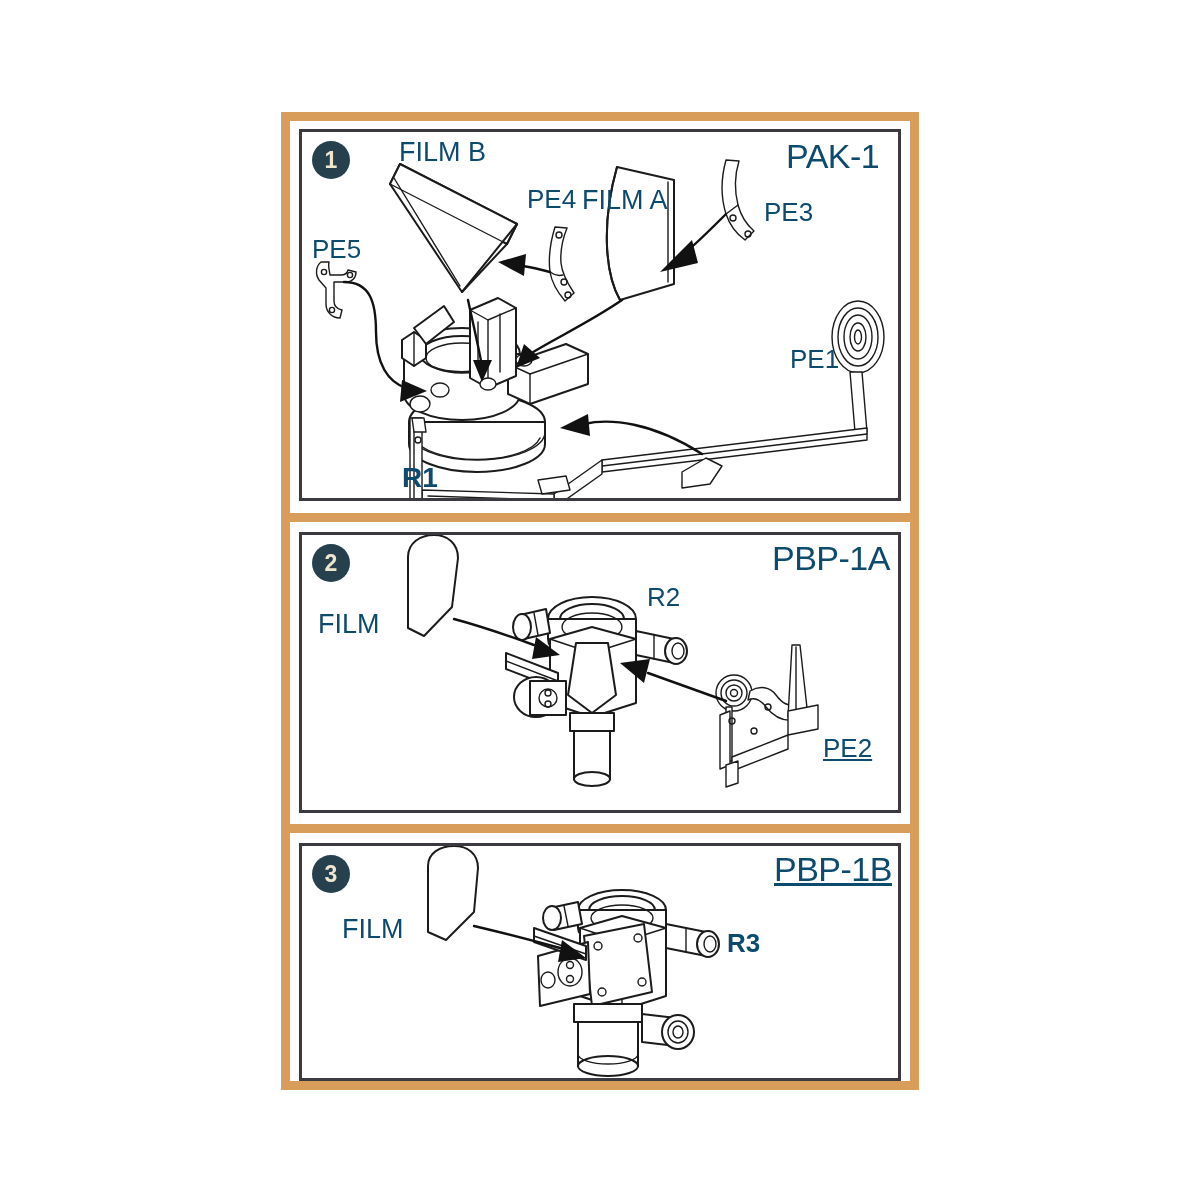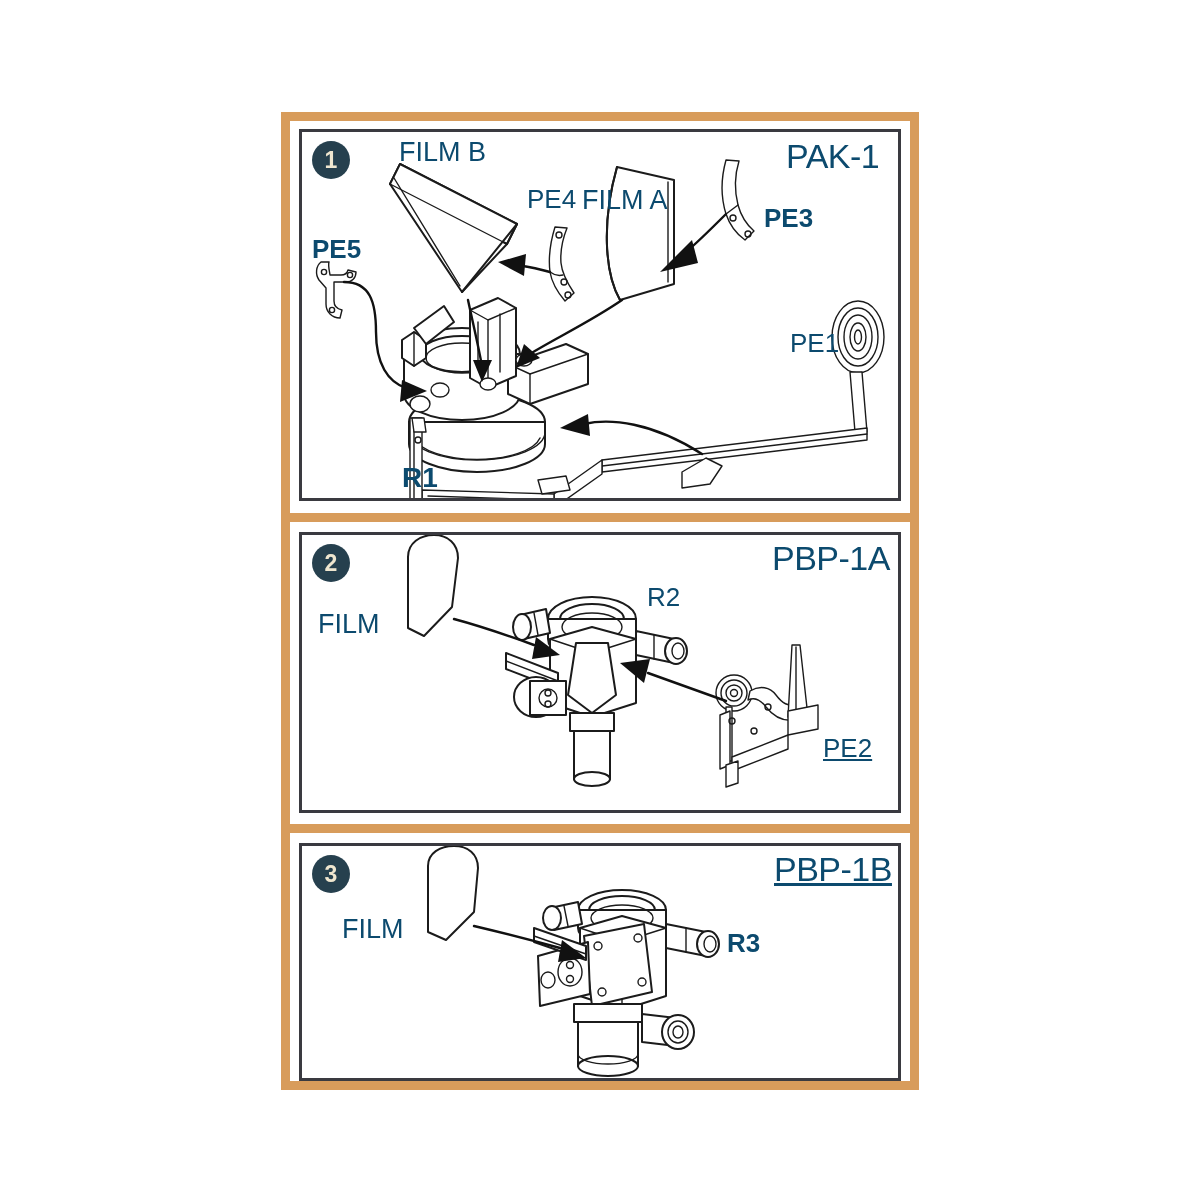--- a/index.html
+++ b/index.html
@@ -200,23 +200,23 @@
 
       <path class="lead" d="M400,322 C350,290 308,286 282,292"></path>
       <polygon class="arw" points="258,296 286,282 288,304"></polygon>
     </svg>
 
     <div class="badge" style="left:10px;top:9px;">1</div>
     <div class="lbl kit" style="left:484px;top:7px;">PAK-1</div>
     <div class="lbl film" style="left:97px;top:7px;">FILM B</div>
     <div class="lbl film" style="left:280px;top:7px;margin-top:48px;">FILM A</div>
     <div class="lbl part" style="left:225px;top:54px;">PE4</div>
-    <div class="lbl part" style="left:462px;top:73px;font-weight:bold;">PE3</div>
-    <div class="lbl part" style="left:10px;top:104px;font-weight:bold;">PE5</div>
-    <div class="lbl part" style="left:488px;top:198px;">PE1</div>
+    <div class="lbl part" style="left:462px;top:67px;">PE3</div>
+    <div class="lbl part" style="left:10px;top:104px;">PE5</div>
+    <div class="lbl part" style="left:488px;top:214px;">PE1</div>
     <div class="lbl part-b" style="left:100px;top:332px;">R1</div>
   </div>
 
   <div class="panel" id="panel-2">
     <svg class="art" width="602" height="281" viewBox="0 0 602 281">
 
       <g>
         <path class="fillw" d="M106,93 L106,22 C106,8 118,0 132,0 C146,0 156,9 156,23 L150,72 L122,101 Z"></path>
       </g>
 

